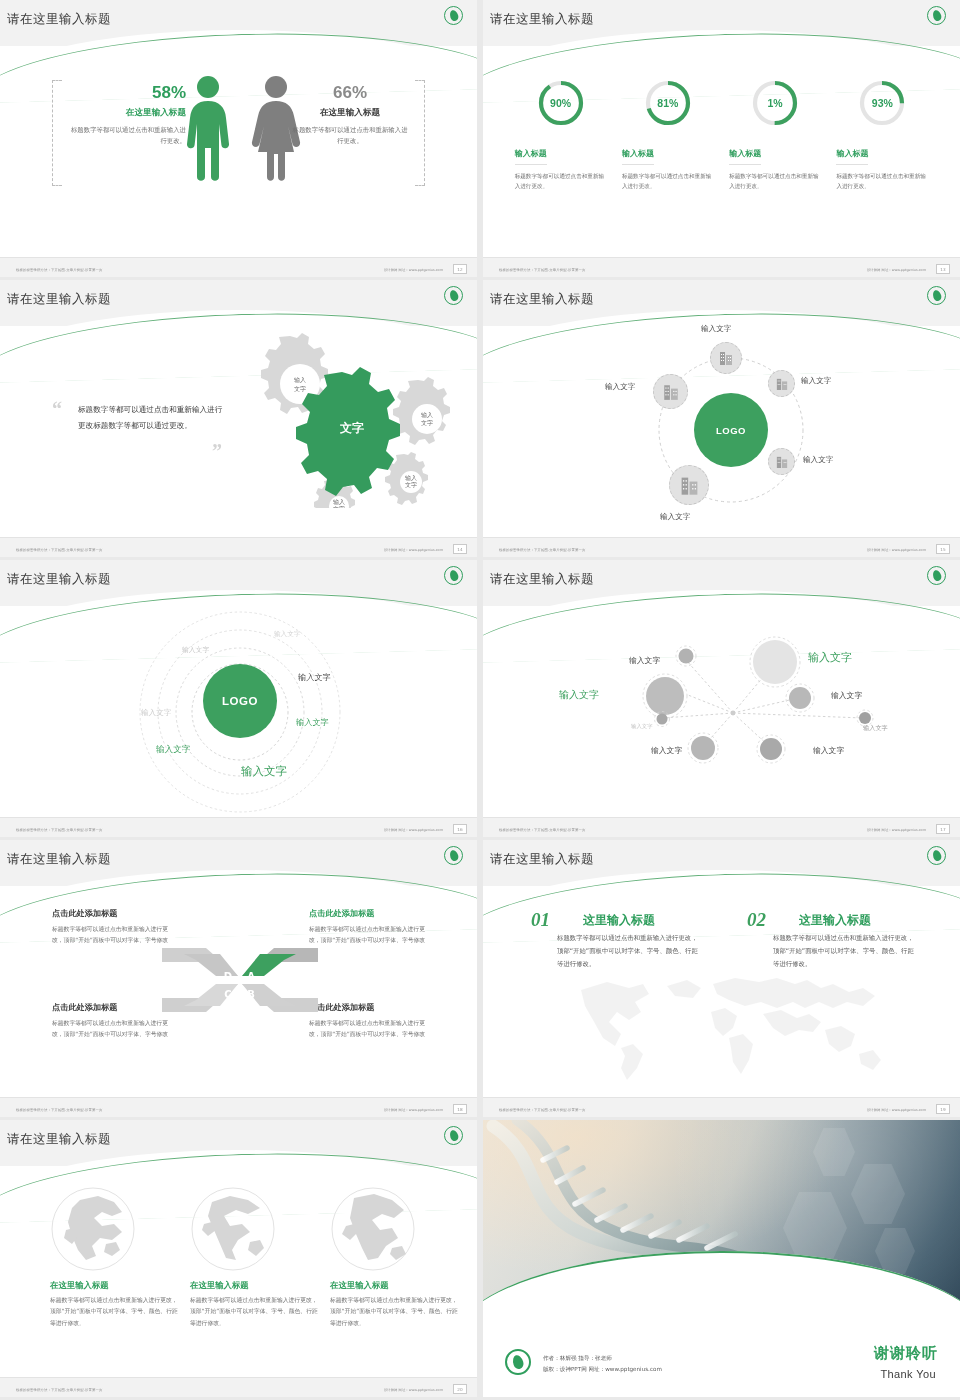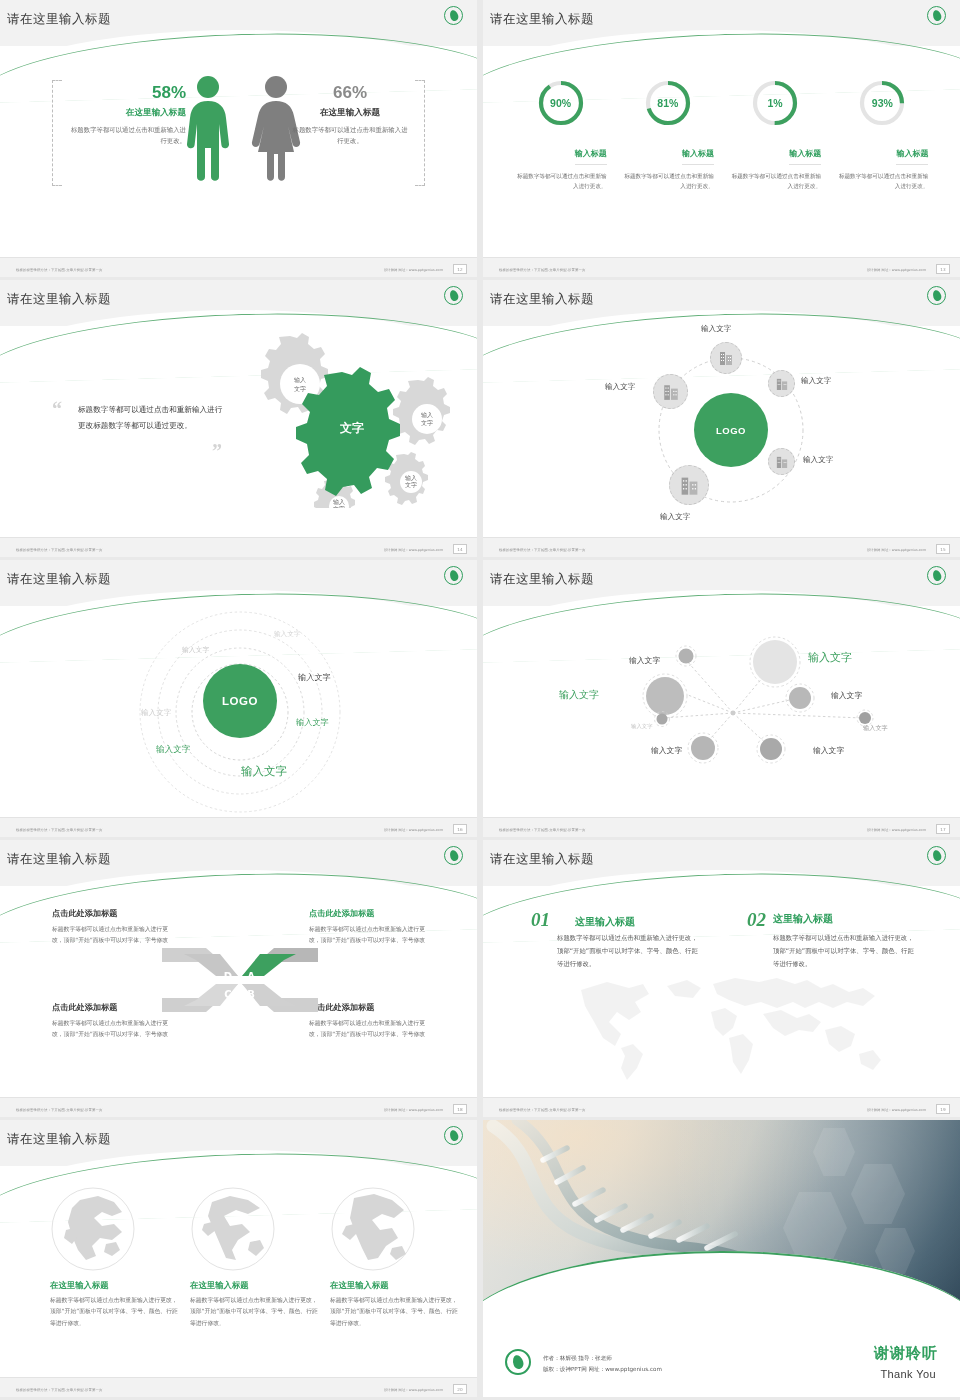--- a/index.html
+++ b/index.html
@@ -115,21 +115,21 @@
   .s1-pct { font-size: 17px; font-weight: bold; line-height: 1.1; }
   .s1-sub { font-size: 8.6px; font-weight: bold; margin-top: 4px; }
   .s1-desc { font-size: 6.4px; line-height: 1.75; color: #6e6e6e; margin-top: 6px; }
   .figure { position: absolute; top: 12px; }
   .figure.man { left: 183px; }
   .figure.woman { left: 249px; }
 
   
   .donut-row { position: absolute; left: 0; top: 78px; width: 100%;
                display: flex; justify-content: space-around; padding: 0 24px; }
-  .donut-item { width: 92px; text-align: right; }
+  .donut-item { width: 92px; text-align: left; }
   .donut { width: 50px; height: 50px; margin: 0 auto; position: relative; }
   .donut svg { display: block; }
   .donut-val {
     position: absolute; inset: 0; display: flex; align-items: center; justify-content: center;
     font-size: 10.5px; font-weight: bold; color: #2f9e5d;
   }
   .donut-label {
     margin-top: 20px; font-size: 8px; font-weight: bold; color: #2f9e5d;
     padding-bottom: 5px; border-bottom: 1px solid #e0e0e0; display: inline-block;
   }
@@ -163,21 +163,21 @@
   
   .s7-block { position: absolute; width: 124px; }
   .s7-h { font-size: 8.2px; font-weight: bold; margin-bottom: 5px; }
   .s7-p { font-size: 5.8px; line-height: 1.95; color: #6e6e6e; }
 
   
   .s8-num {
     font-size: 19px; font-weight: bold; font-style: italic; color: #3da05f;
     font-family: "Liberation Serif", serif; line-height: 1;
   }
-  .s8-h { font-size: 10px; font-weight: bold; color: #2f9e5d; }
+  .s8-h { font-size: 12px; font-weight: bold; color: #2f9e5d; margin-left: 26px; }
   .s8-p { font-size: 6.4px; line-height: 2.0; color: #575757; margin-top: 3px; }
 
   
   .g-col { position: absolute; width: 130px; top: 66px; }
   .g-h { font-size: 8.4px; font-weight: bold; color: #2f9e5d; margin-top: 4px; }
   .g-p { font-size: 5.8px; line-height: 1.95; color: #6e6e6e; margin-top: 4px; }
 
   
   .final { background: #fff; }
   .final-photo {
@@ -673,21 +673,21 @@
         <path d="M148 44 L162 40 L174 48 L170 60 L160 68 L152 60 Z"></path>
         <path d="M166 70 L180 66 L190 76 L186 92 L178 106 L170 94 L168 80 Z"></path>
         <path d="M200 46 L218 42 L234 50 L246 46 L258 54 L250 64 L236 62 L222 68 L210 60 Z"></path>
         <path d="M262 62 L278 58 L292 66 L288 78 L276 84 L266 76 Z"></path>
         <path d="M296 86 L310 82 L318 92 L310 102 L298 96 Z"></path>
         <path d="M104 18 L124 12 L138 20 L130 30 L112 28 Z"></path>
       </g>
     </svg>
 
     <div style="position:absolute; left:48px; top:70px; width:170px;">
-      <div style="display:flex; align-items:flex-end; gap:25px;">
+      <div style="display:flex; align-items:center; gap:7px;">
         <div class="s8-num">01</div>
         <div style="flex:1; padding-top:2px;">
           <div class="s8-h body-cn">这里输入标题</div>
         </div>
       </div>
       <div class="s8-p body-cn" style="margin-left:26px;">标题数字等都可以通过点击和重新输入进行更改，顶部“开始”面板中可以对字体、字号、颜色、行距等进行修改。</div>
     </div>
 
     <div style="position:absolute; left:264px; top:70px; width:170px;">
       <div style="display:flex; align-items:flex-start; gap:7px;">

